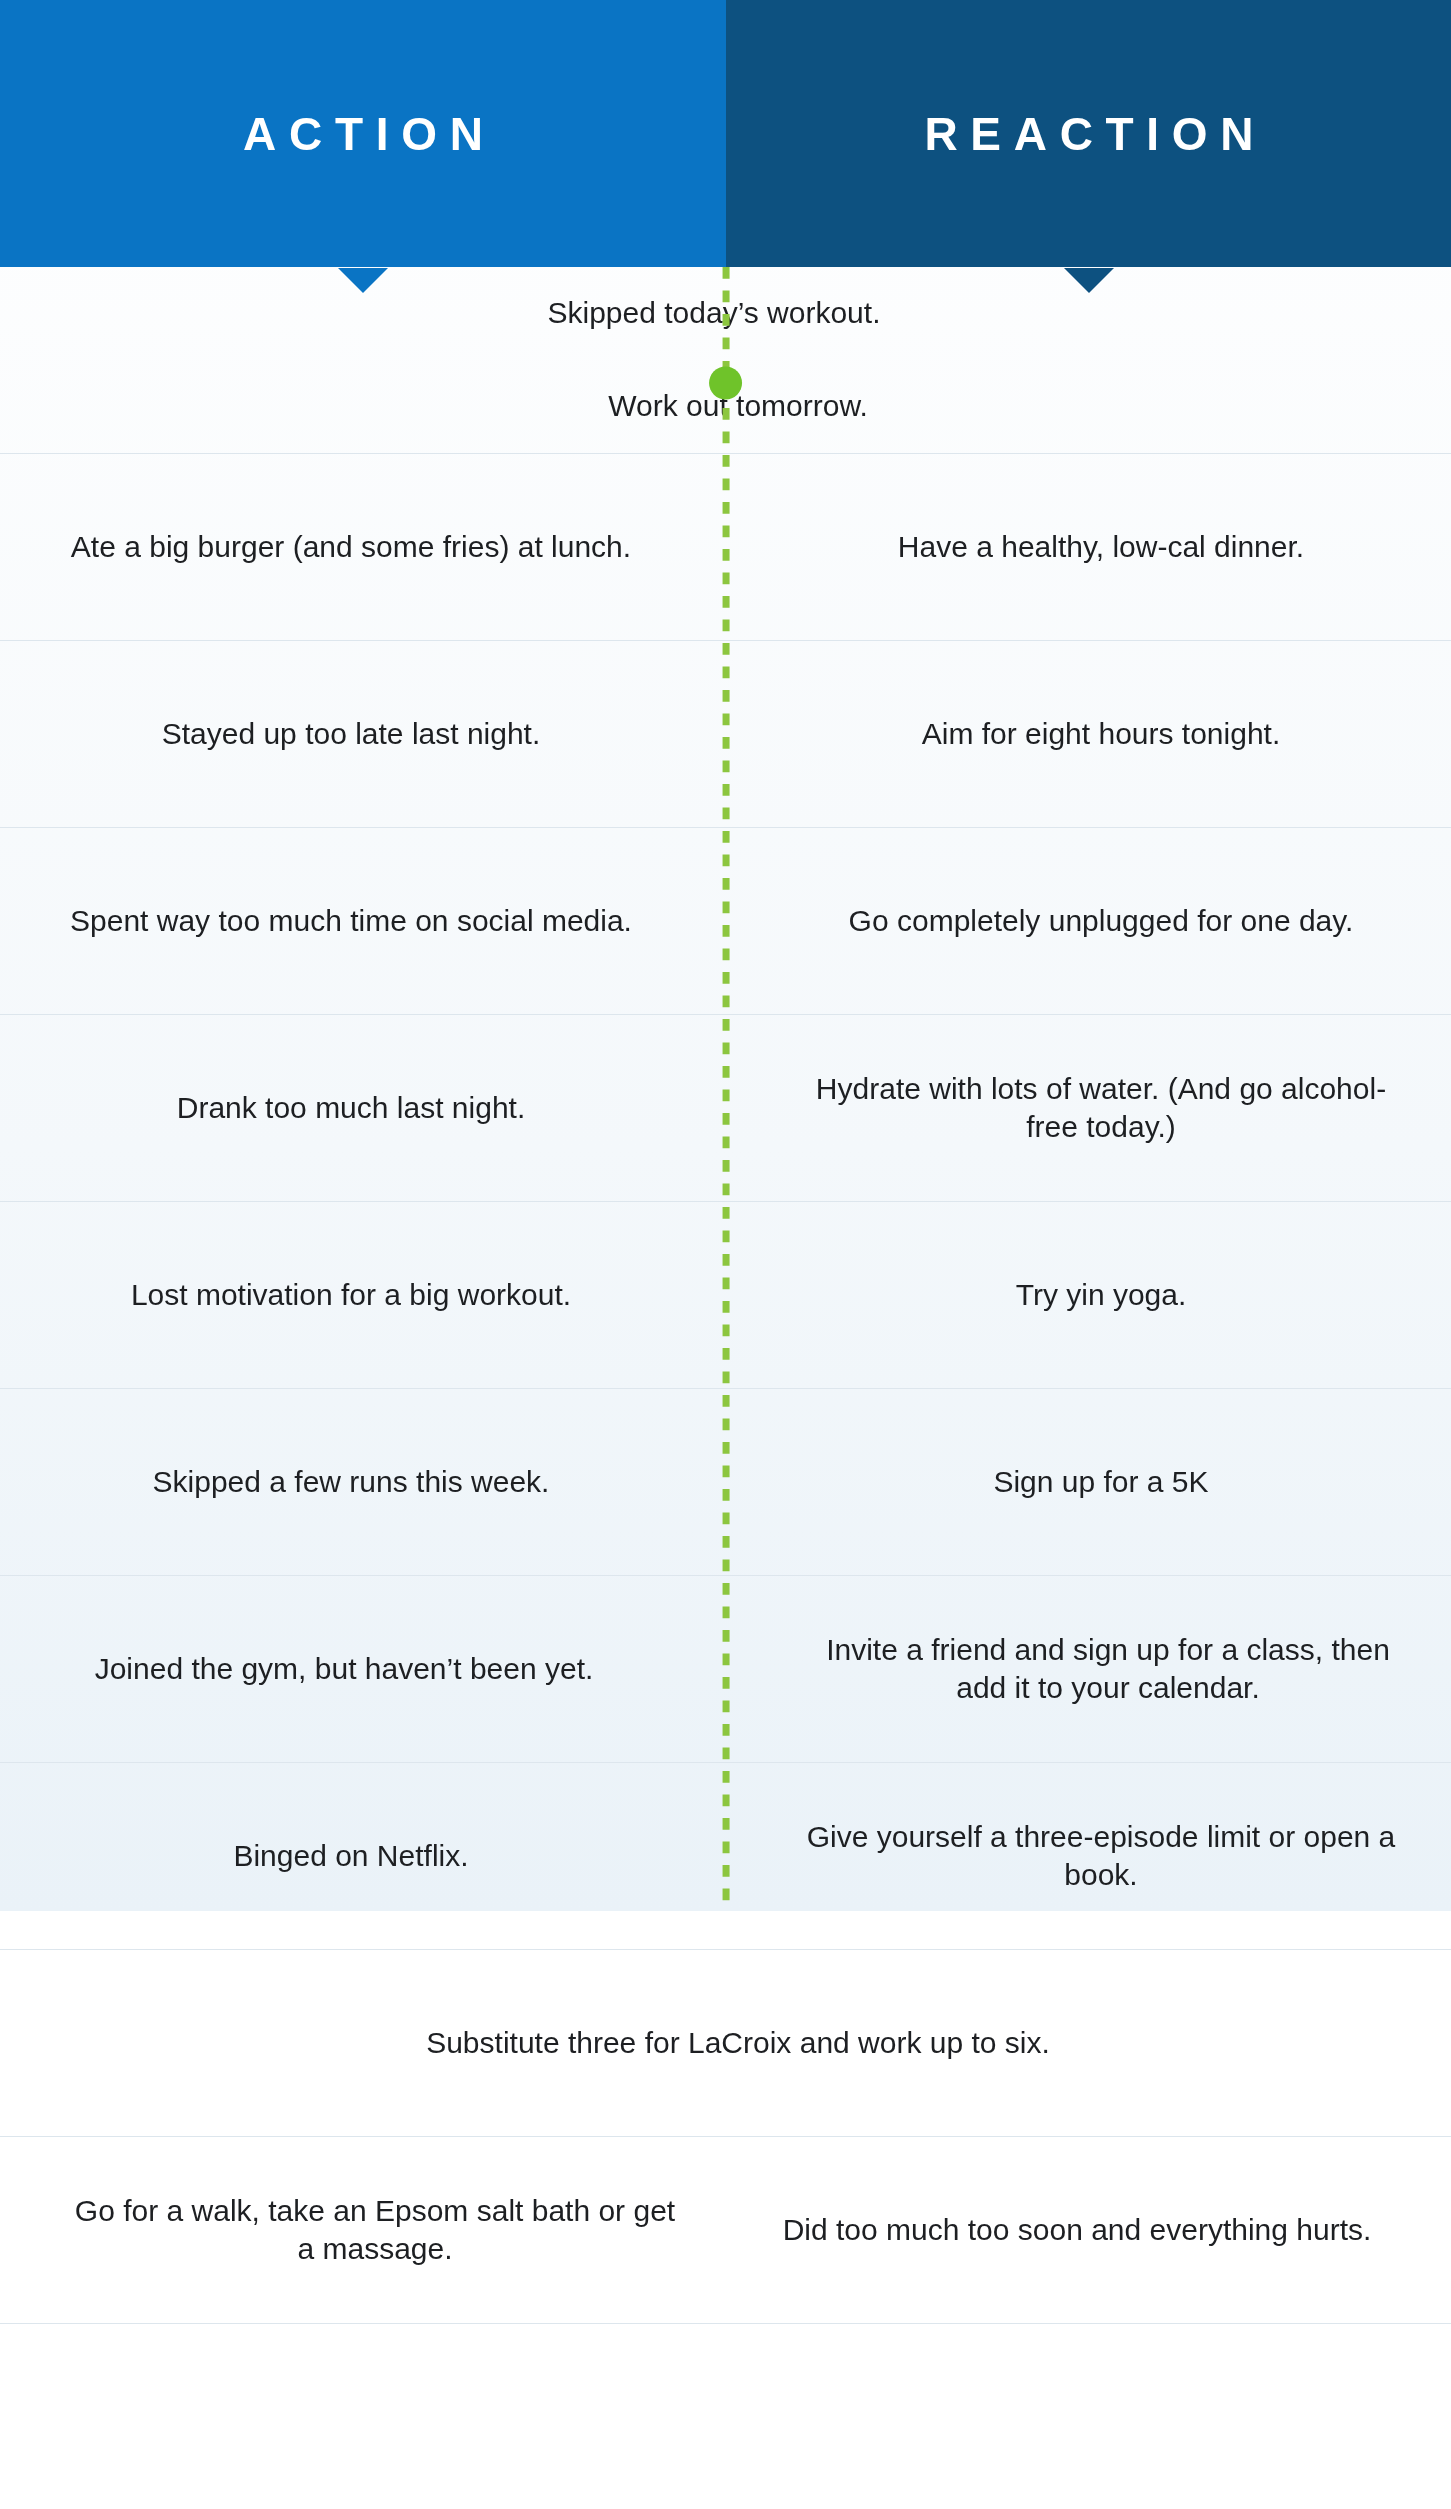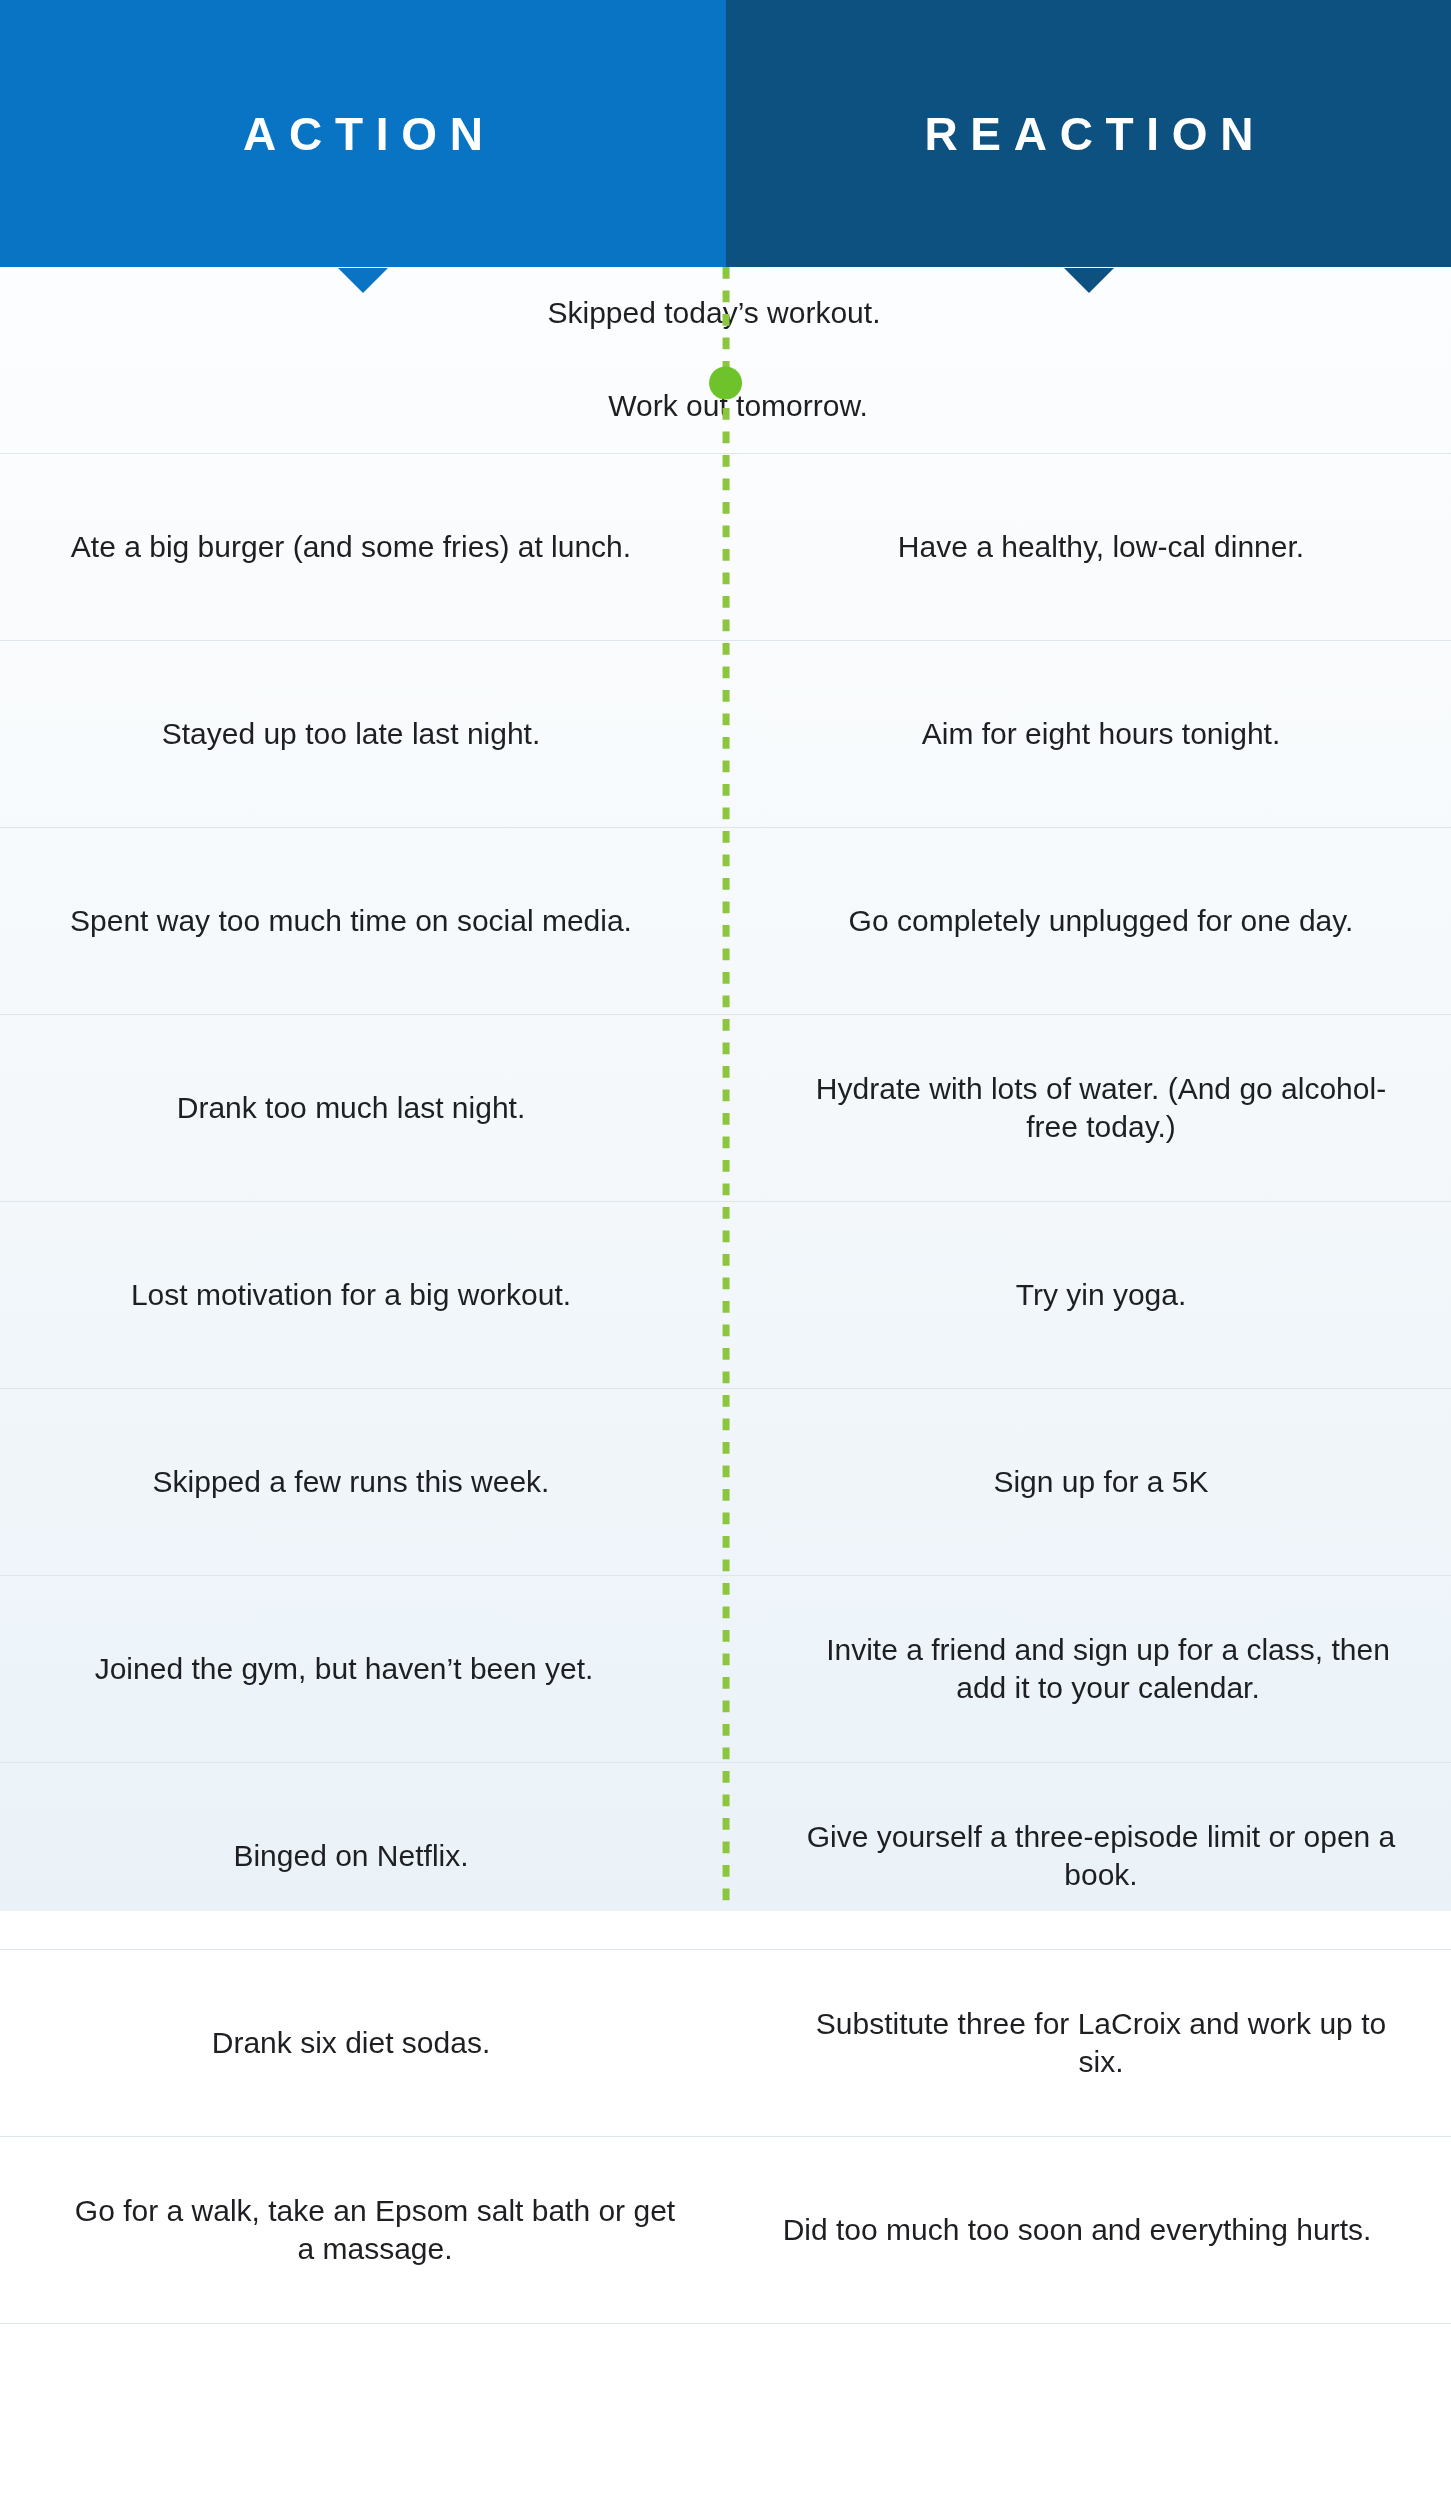--- a/index.html
+++ b/index.html
@@ -164,21 +164,20 @@
       </div>
       <div class="row" style="height: 187px; gap: 28px;">
         <div class="cell cell-left">Joined the gym, but haven’t been yet.</div>
         <div class="cell cell-right">Invite a friend and sign up for a class, then add it to your calendar.</div>
       </div>
       <div class="row" style="height: 187px;">
         <div class="cell cell-left">Binged on Netflix.</div>
         <div class="cell cell-right">Give yourself a three-episode limit or open a book.</div>
       </div>
       <div class="row" style="height: 187px;">
-        <div class="cell cell-left">Drank six diet sodas.</div>
         <div class="cell cell-right">Substitute three for LaCroix and work up to six.</div>
       </div>
       <div class="row" style="height: 187px;">
         <div class="cell cell-right">Go for a walk, take an Epsom salt bath or get a massage.</div>
         <div class="cell cell-left">Did too much too soon and everything hurts.</div>
       </div>
     </div>
 
 </div>
 

